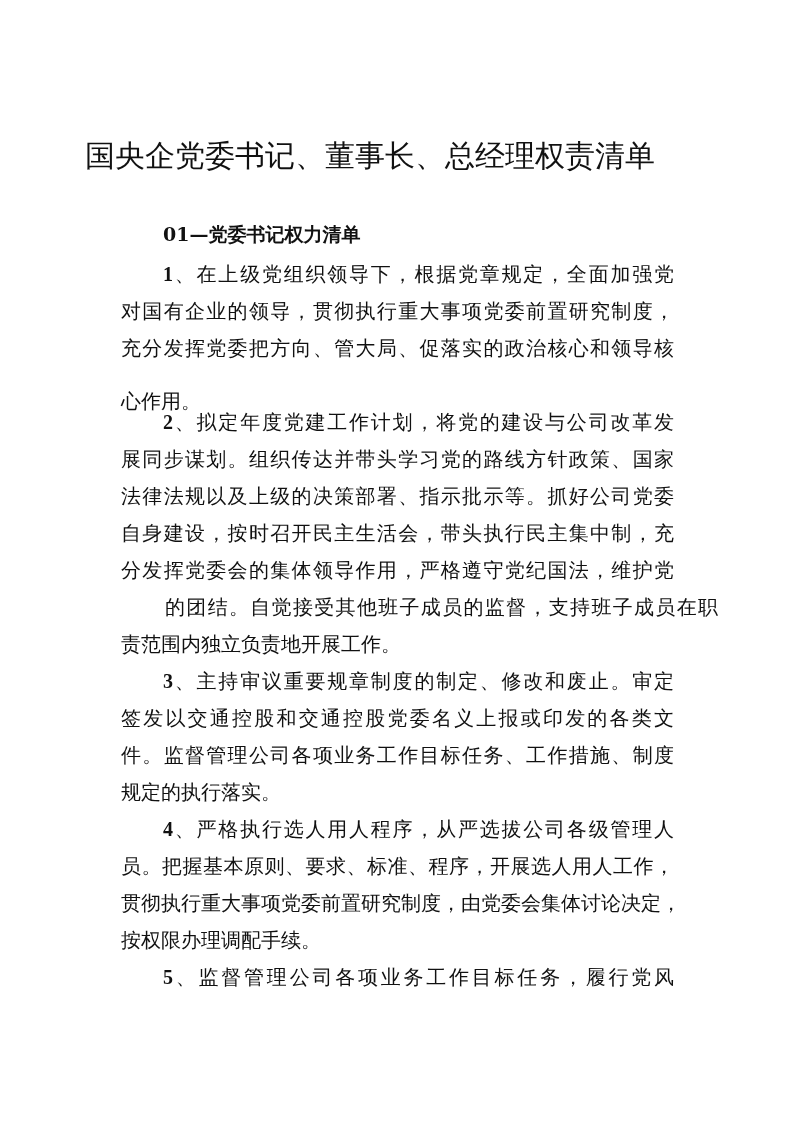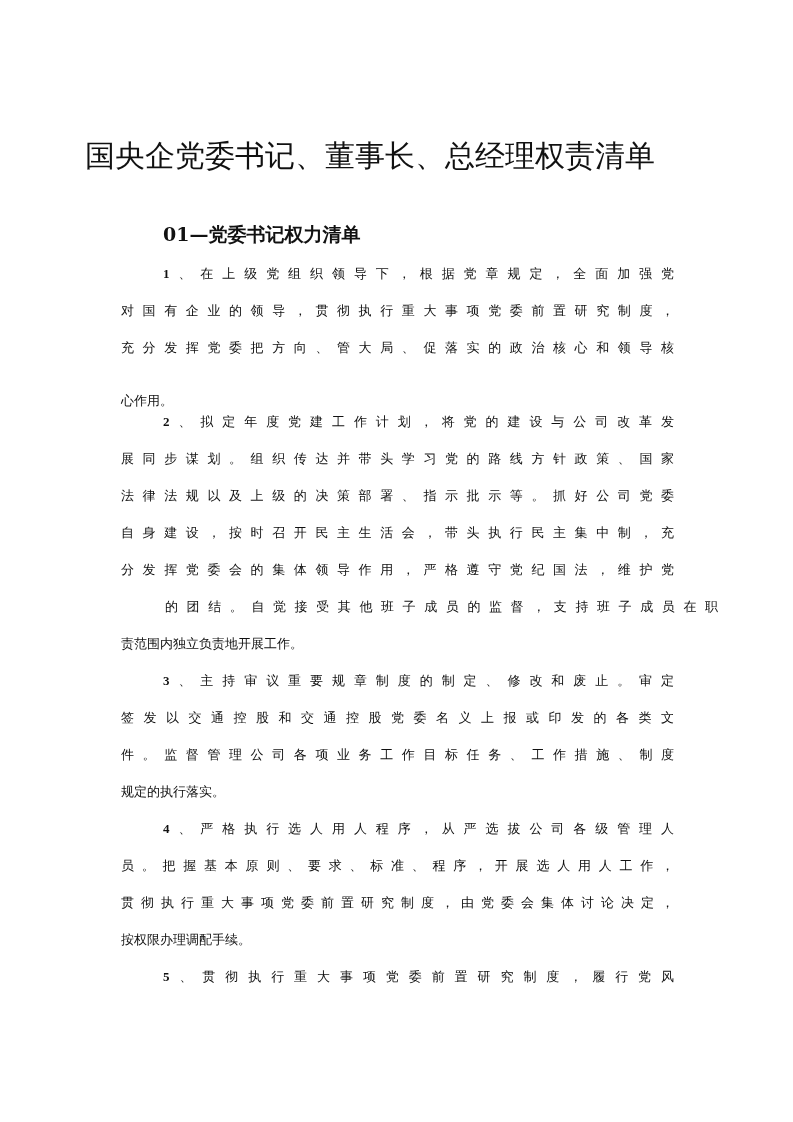--- a/index.html
+++ b/index.html
@@ -1,21 +1,21 @@
 <!DOCTYPE html>
 <html><head>
 <meta charset="utf-8">
 <style>
   html, body { margin: 0; padding: 0; background: #ffffff; }
   body { width: 793px; height: 1122px; position: relative; overflow: hidden;
          font-family: "DejaVu Serif", "Liberation Serif", serif; color: #111; }
   .title { position: absolute; left: 0; width: 740px; top: 136px; text-align: center;
            font-size: 30px; font-weight: normal; letter-spacing: 0px; white-space: nowrap; }
   .section { position: absolute; left: 163px; top: 222px; font-size: 19px; font-weight: bold; white-space: nowrap; }
-  .line { position: absolute; left: 121px; width: 553px; font-size: 13px; white-space: nowrap;
+  .line { position: absolute; left: 121px; width: 553px; font-size: 20px; white-space: nowrap;
           text-align: justify; text-align-last: justify; line-height: 24px; }
   .line.first { left: 163px; width: 511px; }
   .line.last { text-align-last: left; }
   .num { font-weight: bold; font-family: "Liberation Serif", serif; }
 </style>
 </head>
 <body>
 
 <div>
   <div class="title">国央企党委书记、董事长、总经理权责清单</div>
@@ -46,15 +46,15 @@
   </div>
 
   <div>
     <div class="line first" style="top:817px;"><span class="num">4</span><span>、严格执行选人用人程序，从严选拔公司各级管理人</span></div>
     <div class="line" style="top:854px;">员。把握基本原则、要求、标准、程序，开展选人用人工作，</div>
     <div class="line" style="top:891px;">贯彻执行重大事项党委前置研究制度，由党委会集体讨论决定，</div>
     <div class="line last" style="top:928px;">按权限办理调配手续。</div>
   </div>
 
   <div>
-    <div class="line first" style="top:965px;"><span class="num">5</span><span>、贯彻执行重大事项党委前置研究制度，履行党风</span></div>
+    <div class="line first" style="top:965px;"><span class="num">5</span><span>、监督管理公司各项业务工作目标任务，履行党风</span></div>
   </div>
 </div>
 
 </body></html>

